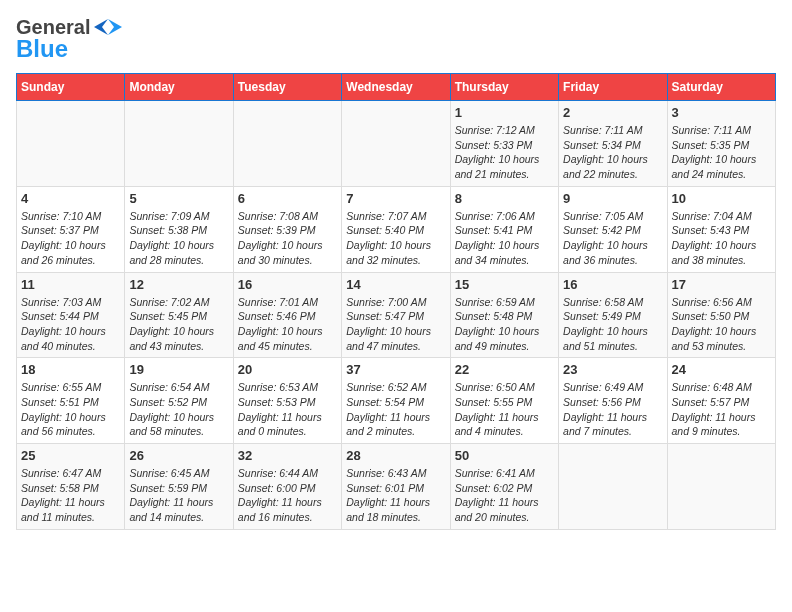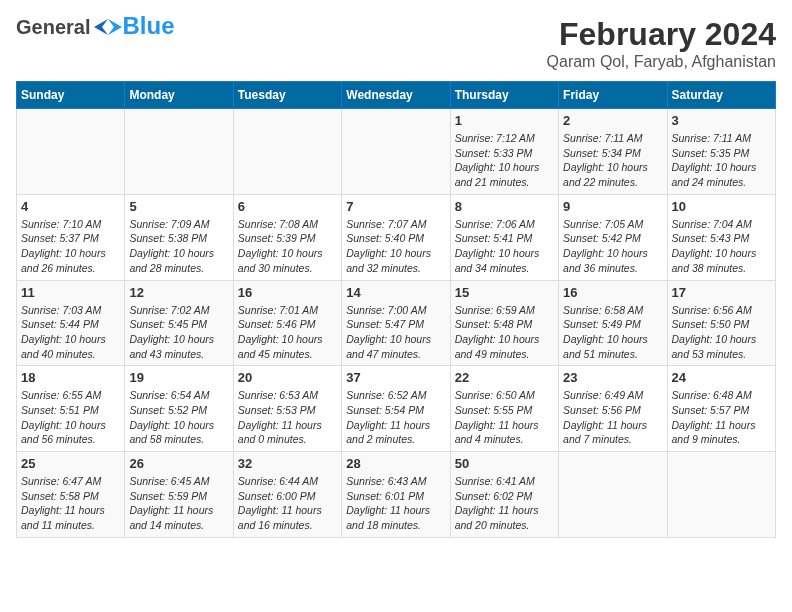--- a/index.html
+++ b/index.html
@@ -11,21 +11,21 @@
       padding: 16px;
     }
     .header {
       display: flex;
       justify-content: space-between;
       align-items: flex-start;
       margin-bottom: 10px;
     }
     .logo {
       display: flex;
-      flex-direction: row;
+      flex-direction: column;
       align-items: flex-start;
     }
     .logo-row {
       display: flex;
       align-items: center;
       gap: 2px;
     }
     .title-block {
       text-align: right;
     }
@@ -38,21 +38,21 @@
       font-size: 16px;
       font-weight: normal;
       color: #555;
     }
     table {
       width: 100%;
       border-collapse: collapse;
       font-size: 11px;
     }
     thead tr {
-      background-color: #0369a1;
+      background-color: #ef4444;
       color: #fff;
     }
     thead th {
       padding: 6px 4px;
       text-align: left;
       font-size: 12px;
       font-weight: bold;
       border: 1px solid #1976D2;
     }
     tbody tr {
@@ -91,24 +91,20 @@
 <div class="header">
   <div class="logo">
     <div class="logo-row">
       <span style="font-size:20px;font-weight:bold;color:#444;">General</span>
       <svg width="28" height="22" viewBox="0 0 28 22" style="margin-left:2px;">
         <polygon points="14,2 28,10 14,18 20,10" fill="#2196F3"></polygon>
         <polygon points="14,2 0,10 14,18 8,10" fill="#1565C0"></polygon>
       </svg>
     </div>
     <span style="font-size:24px;font-weight:bold;color:#2196F3;margin-top:-4px;">Blue</span>
-  </div>
-  <div class="title-block">
-    <h1>February 2024</h1>
-    <h2>Qaram Qol, Faryab, Afghanistan</h2>
   </div>
 </div>
 
 <table>
   <thead>
     <tr>
       <th>Sunday</th>
       <th>Monday</th>
       <th>Tuesday</th>
       <th>Wednesday</th>

